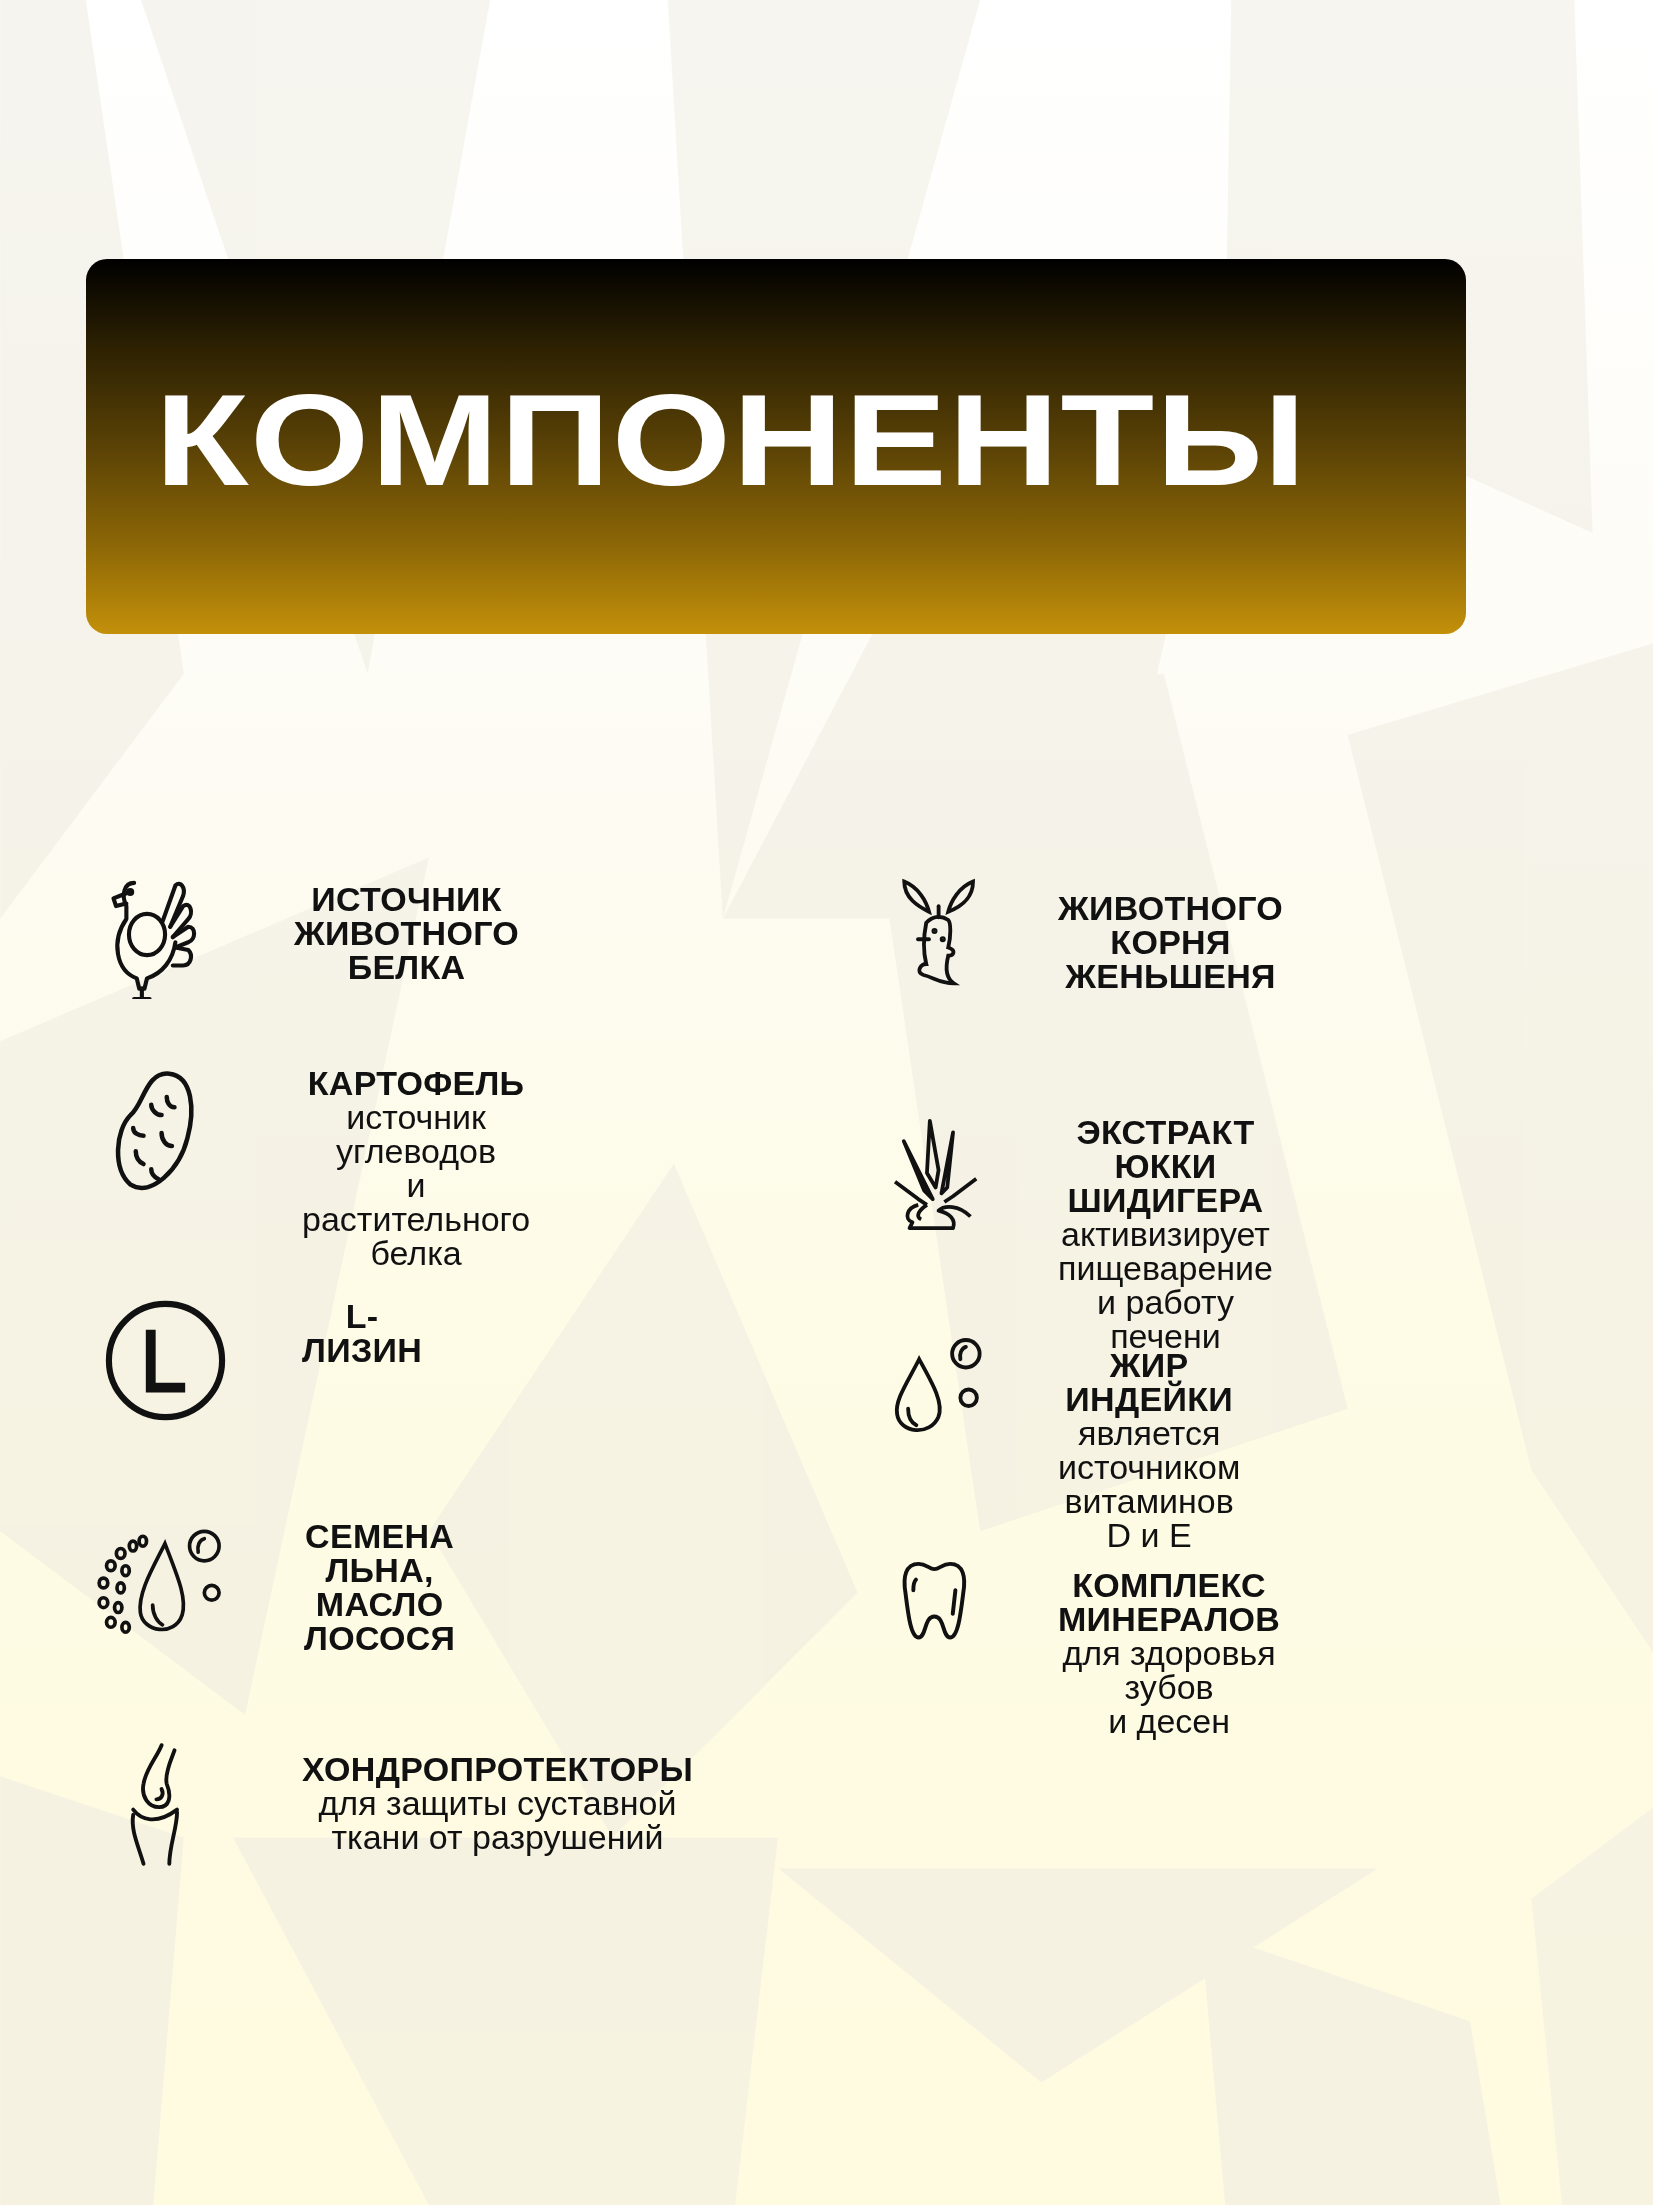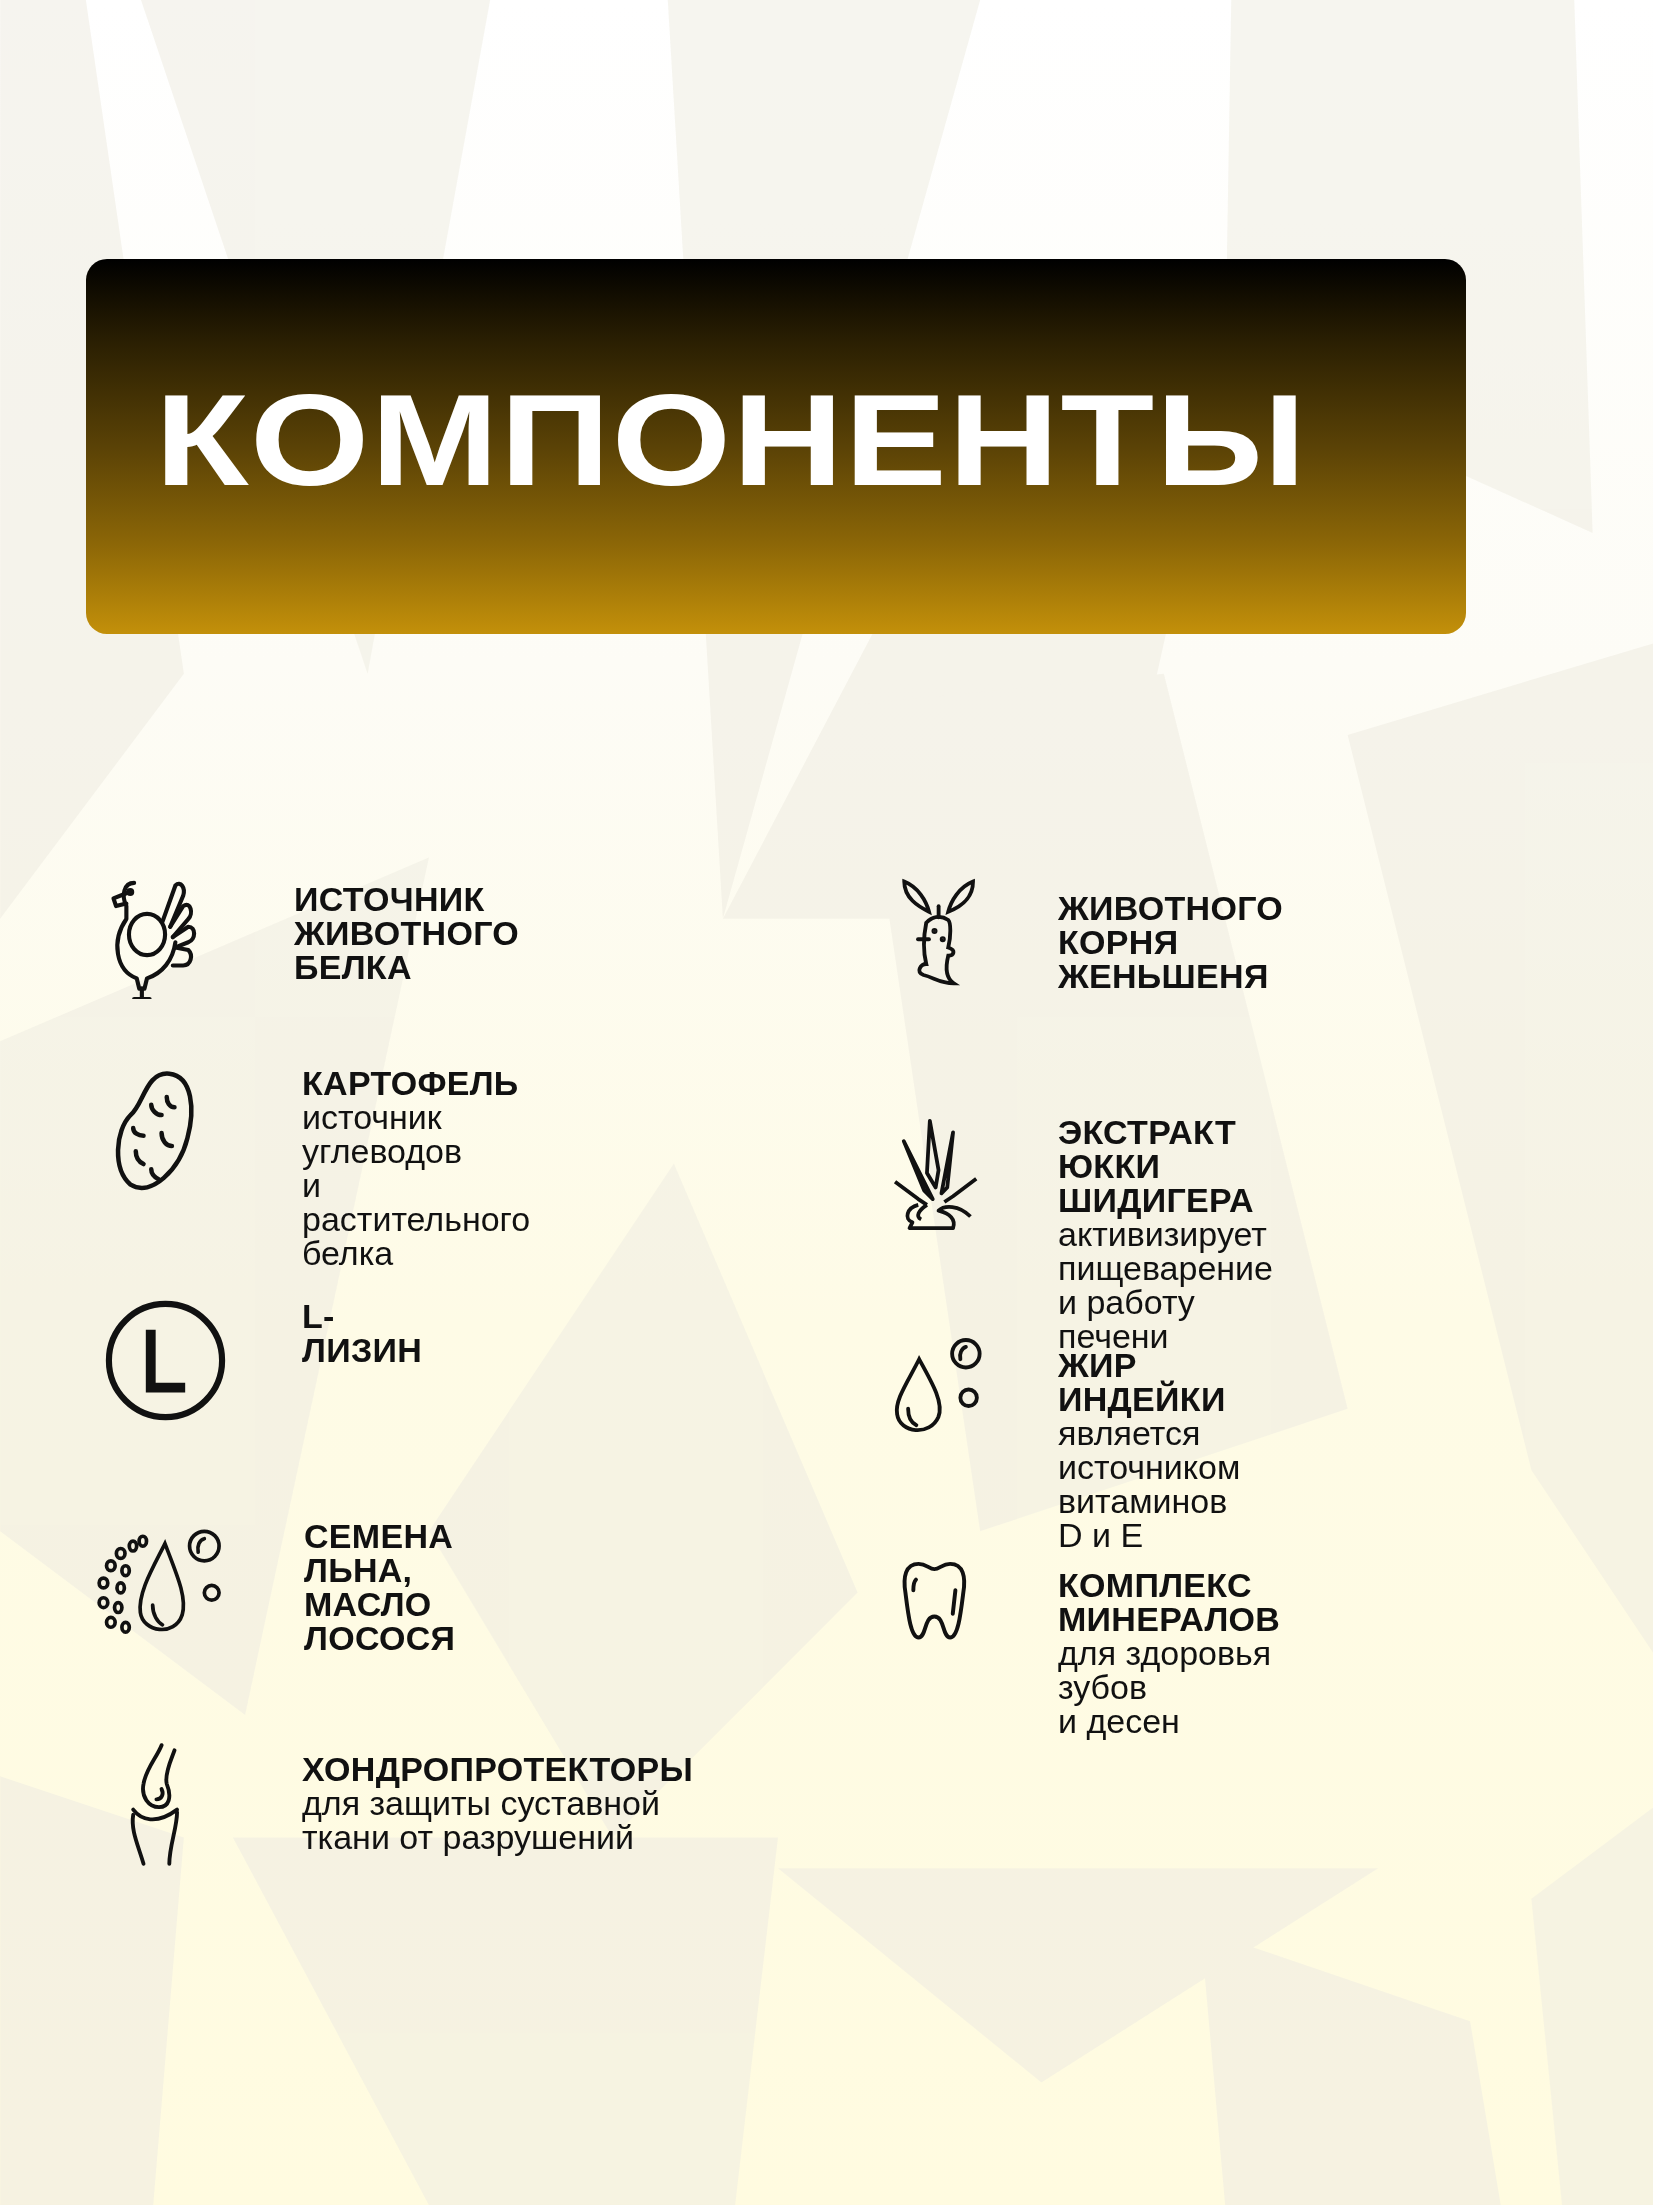--- a/index.html
+++ b/index.html
@@ -15,21 +15,21 @@
     background: linear-gradient(180deg, #000000 0%, #2a1f02 22%, #5a4206 50%, #8a6507 75%, #c3900a 100%);
   }
   .banner-title {
     position: absolute; left: 69px; top: 116px;
     font-size: 130px; font-weight: 700; color: #ffffff; letter-spacing: 1.2px;
     transform: scaleX(1.18); transform-origin: left top; line-height: 1;
   }
   .item { position: absolute; z-index: 1; display: block; }
   .icon { position: absolute; width: 123px; height: 123px; }
   .icon svg { width: 100%; height: 100%; }
-  .text { position: absolute; color: #111; }
+  .text { position: absolute; color: #111; text-align: center; }
   .title { font-size: 34px; font-weight: 700; line-height: 34px; display: block; white-space: pre-line; letter-spacing: 0.3px; }
   .desc { font-size: 34px; font-weight: 400; line-height: 34px; display: block; white-space: pre-line; }
 </style>
 </head>
 <body>
 
 <svg class="bg" width="1654" height="2205" viewBox="0 0 2700 3600">
   <g fill="#efece2" opacity="0.55">
     <polygon points="0,0 140,0 300,1100 0,1500"></polygon>
     <polygon points="230,0 800,0 600,1100"></polygon>

